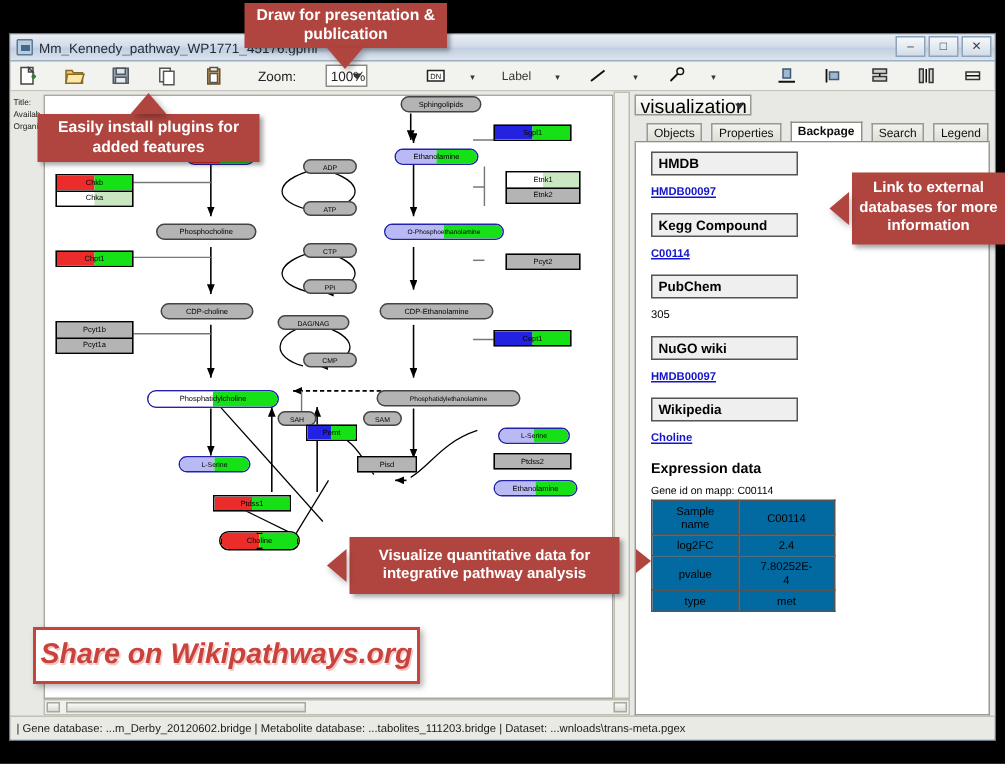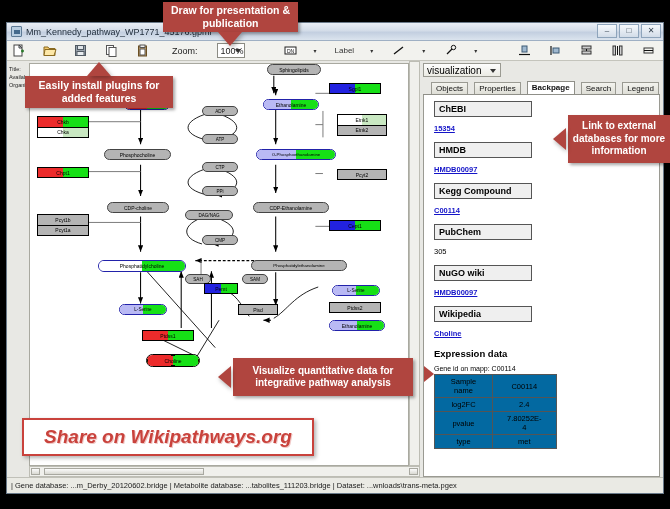--- a/index.html
+++ b/index.html
@@ -103,21 +103,21 @@
   }
   #canvas { position:absolute; inset:0; }
 
   
   #right-panel {
     width: 243px; display: flex; flex-direction: column;
     background: #e8e8e4; padding: 2px 3px 0 3px;
   }
   #vis-combo {
     width: 78px; height: 14px; background: linear-gradient(to bottom,#fdfdfd,#ebebe4);
-    border: 1px solid #9a9a92; font-size: 10px; display:flex; align-items:center;
+    border: 1px solid #9a9a92; font-size: 13px; display:flex; align-items:center;
     padding-left:3px; position:relative; margin-bottom:3px;
   }
   #vis-combo .arrow{
     position:absolute; right:4px; top:5px; width:0;height:0;
     border-left:3px solid transparent;border-right:3px solid transparent;border-top:4px solid #333;
   }
   #tabstrip {
     display: flex; align-items: flex-end; height: 15px;
     border-bottom: 1px solid #8f8f88; padding-left: 8px; justify-content: space-between;
   }
@@ -217,21 +217,21 @@
   }
   #callout-draw { left: 163px; top: 2px; width: 135px; height: 30px; font-size: 10.5px; }
   #arrow-draw   { left: 218px; top: 32px; }
   #callout-plugins { left: 25px; top: 76px; width: 148px; height: 32px; font-size: 10.5px; }
   #arrow-plugins   { left: 87px;  top: 62px; }
   #callout-link { left: 568px; top: 115px; width: 102px; height: 48px; font-size: 10px; }
   #arrow-link   { left: 553px; top: 128px; }
   #callout-visualize { left: 233px; top: 358px; width: 180px; height: 38px; font-size: 10px; }
   #arrow-visualize   { left: 218px; top: 366px; }
   #callout-share {
-    left: 22px; top: 418px; width: 292px; height: 38px;
+    left: 22px; top: 418px; width: 258px; height: 38px;
     background: #fff; border: 2px solid #c9423c;
     color: #c9423c; font-style: italic; font-size: 19px;
     text-shadow: 1px 1px 0 #f0c8c6;
     box-shadow: 2px 2px 4px rgba(0,0,0,0.3);
   }
   #arrow-expr {
     position:absolute; left: 424px; top: 366px; z-index: 60;
     width:0;height:0;
     border-top: 8px solid transparent; border-bottom: 8px solid transparent;
     border-left: 10px solid #b0453f;
@@ -611,24 +611,20 @@
         </div>
         <div id="tabstrip">
           <div class="tab">Objects</div>
           <div class="tab">Properties</div>
           <div class="tab active">Backpage</div>
           <div class="tab">Search</div>
           <div class="tab">Legend</div>
         </div>
         <div id="panel-content">
 
-          <div class="db-block">
-            <div class="db-header">ChEBI</div>
-            <a class="db-link" href="#">15354</a>
-          </div>
 
           <div class="db-block">
             <div class="db-header">HMDB</div>
             <a class="db-link" href="#">HMDB00097</a>
           </div>
 
           <div class="db-block">
             <div class="db-header">Kegg Compound</div>
             <a class="db-link" href="#">C00114</a>
           </div>

